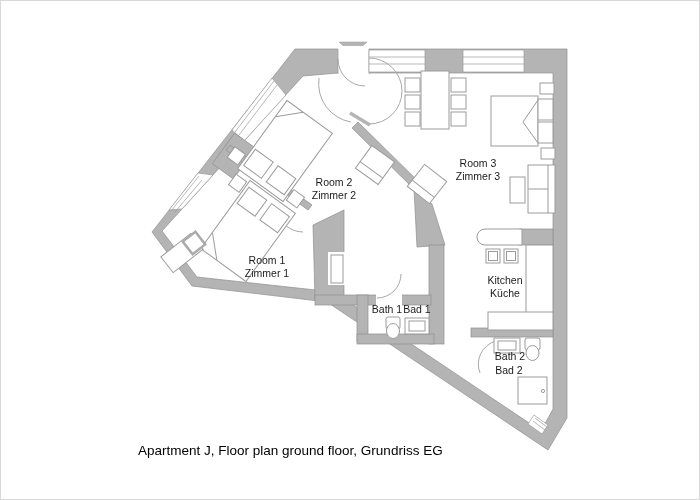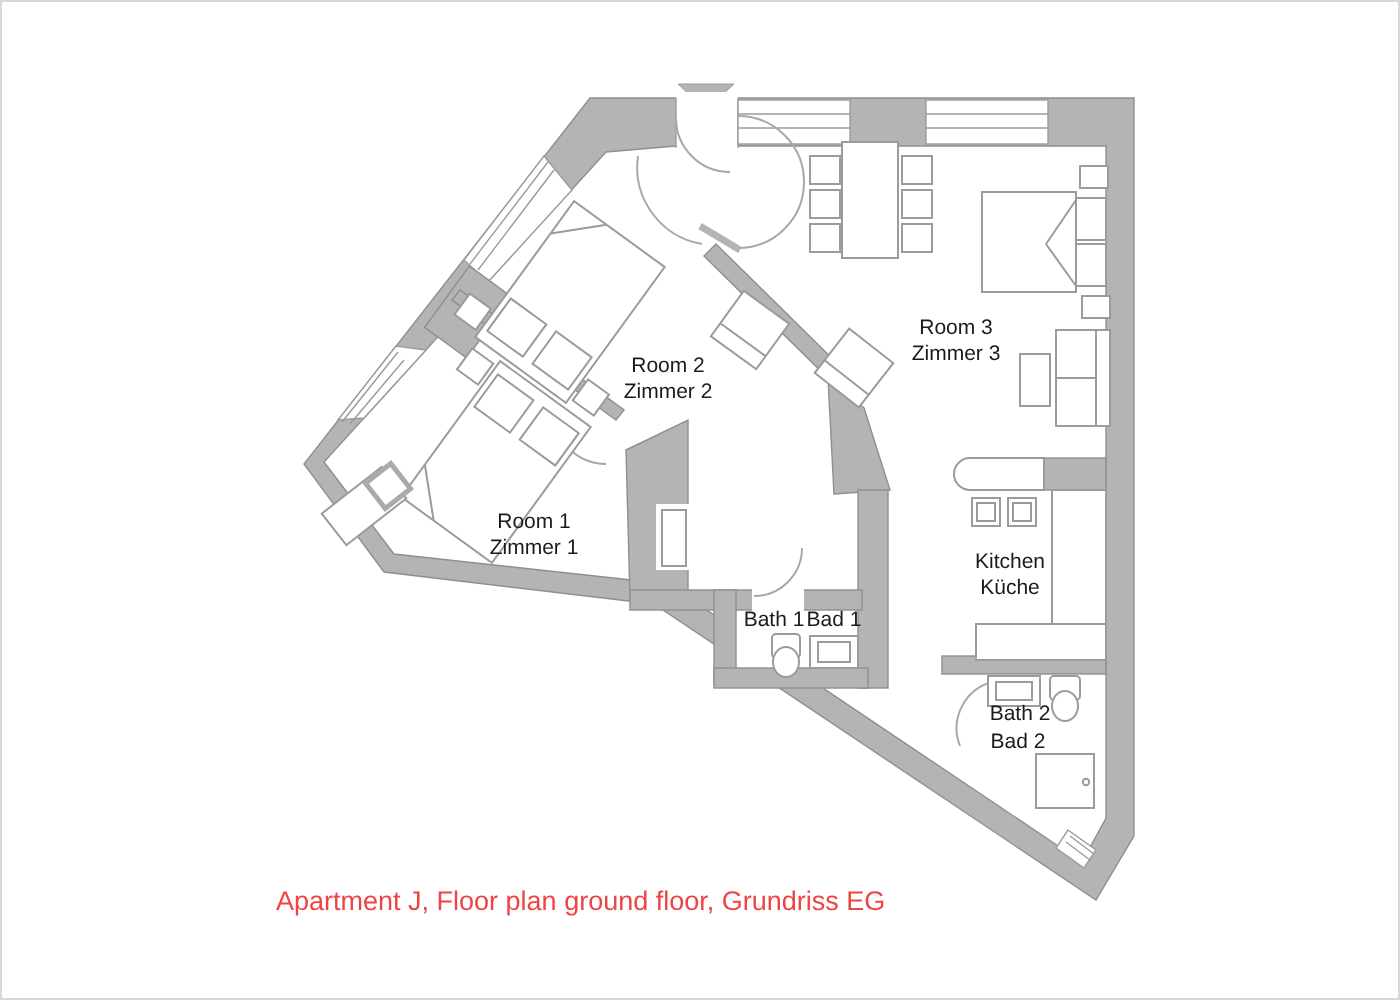--- a/index.html
+++ b/index.html
@@ -15,21 +15,21 @@
   .plan-svg{position:absolute;left:0;top:0;}
   .room-label{
     font-family:"Liberation Sans", sans-serif;
     font-size:10.5px;
     fill:#1a1a1a;
   }
   .caption{
     position:absolute;
     left:137px;top:442px;
     font-size:13.5px;
-    color:#ef4444;
+    color:#000000;
     white-space:nowrap;
   }
   .wall{fill:#b4b4b4;stroke:#8f8f8f;stroke-width:.7;}
   .win{fill:#ffffff;stroke:#9b9b9b;stroke-width:.7;}
   .winline{stroke:#9b9b9b;stroke-width:.7;fill:none;}
   .furn{fill:#ffffff;stroke:#9b9b9b;stroke-width:1;}
   .furnline{stroke:#9b9b9b;stroke-width:1;fill:none;}
   .arc{stroke:#a8a8a8;stroke-width:1;fill:none;}
 </style>
 </head>

